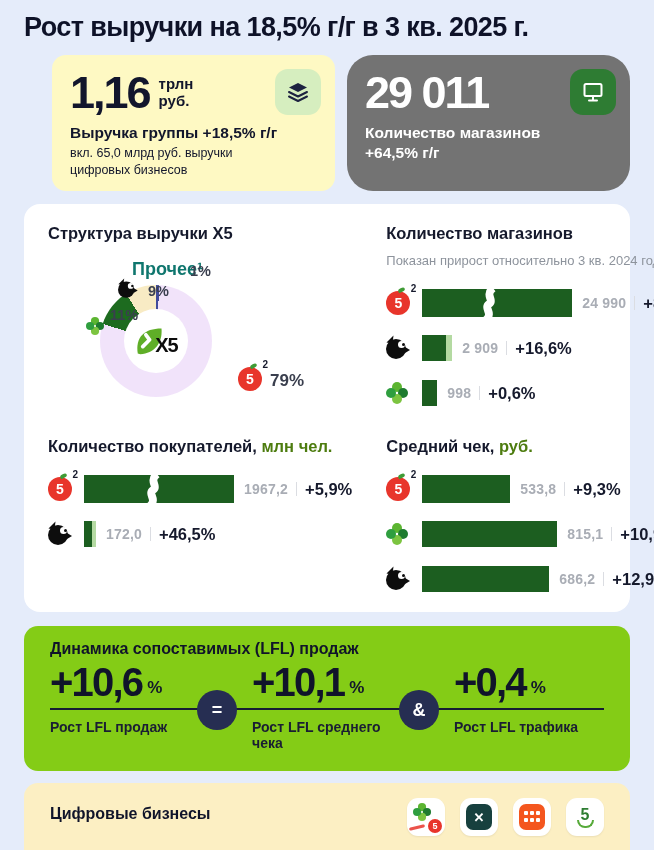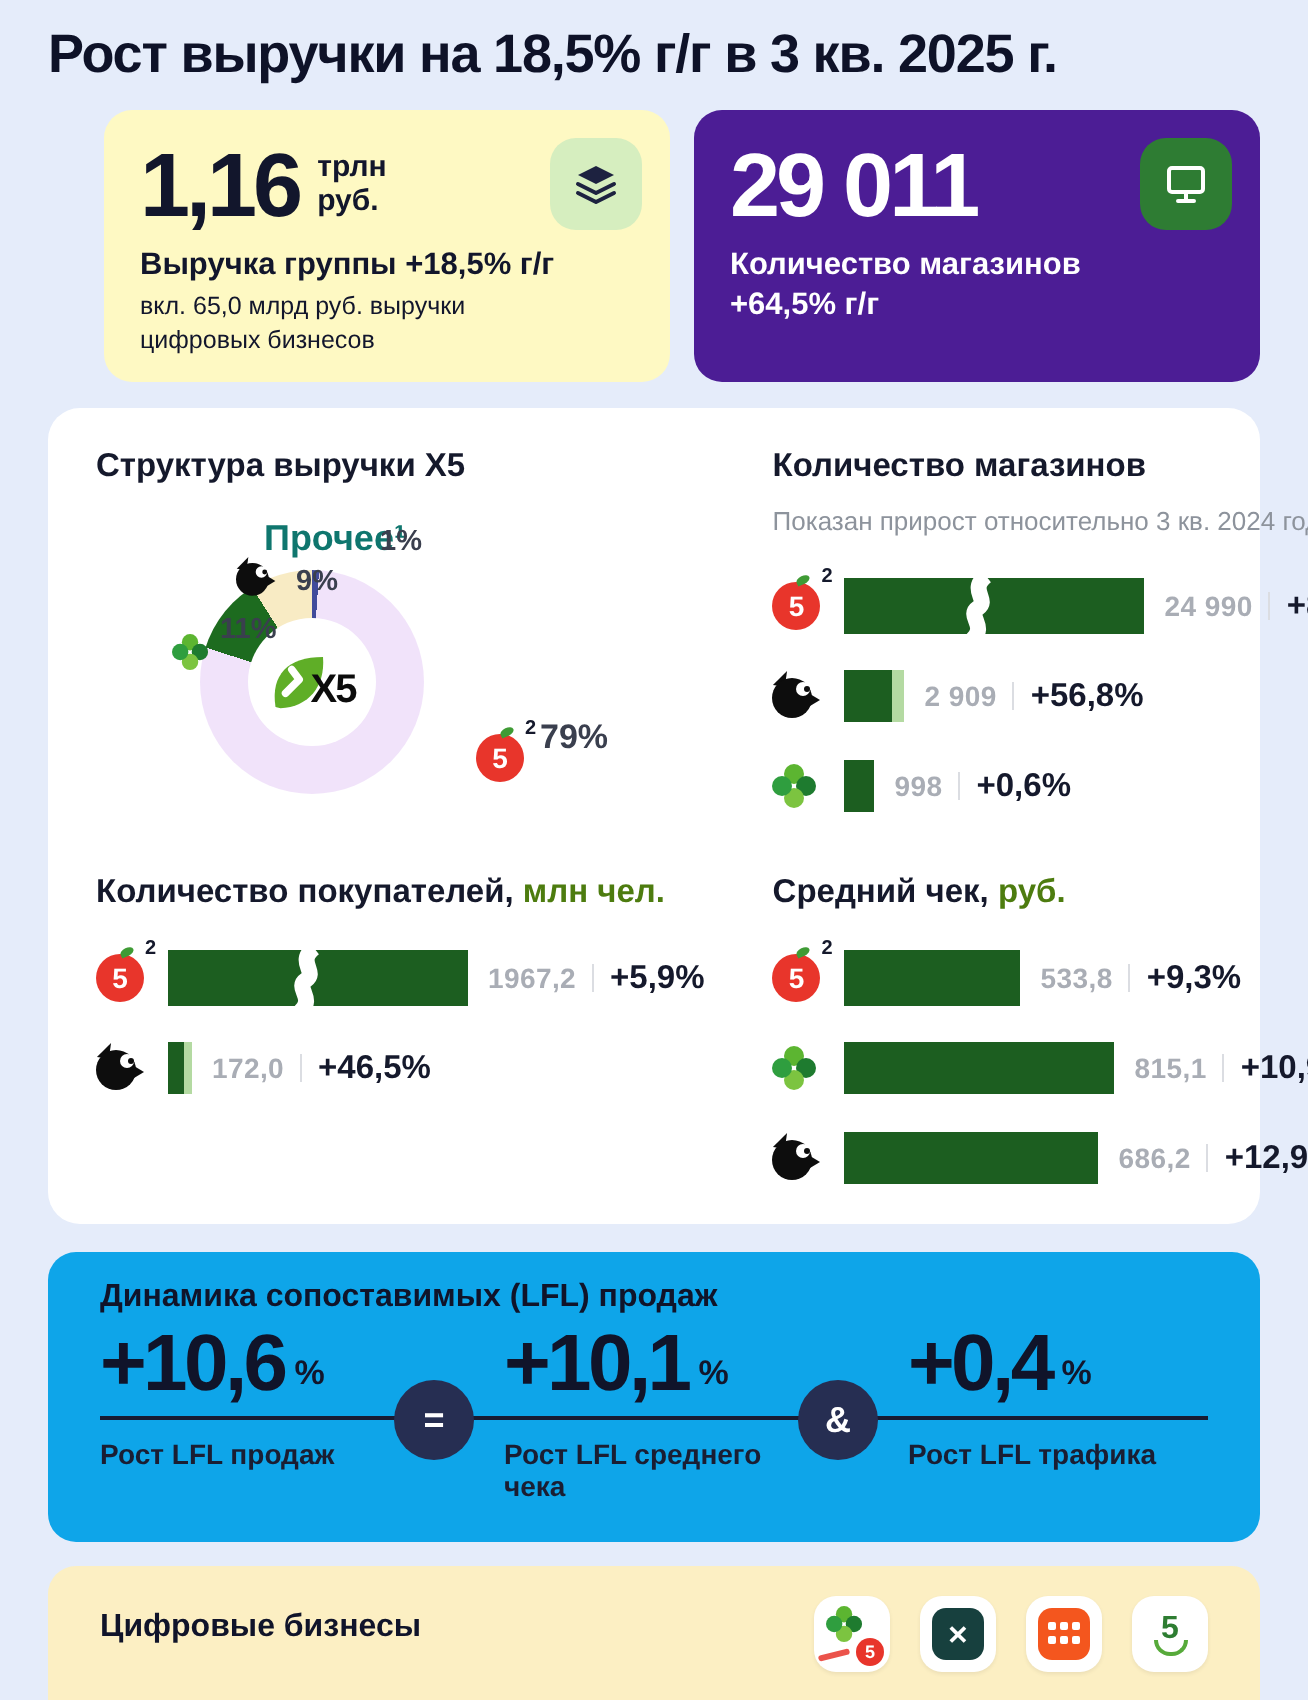--- a/index.html
+++ b/index.html
@@ -11,21 +11,21 @@
     padding: 8px 24px 10px;
     overflow: hidden;
   }
   
   .page-title { font-size: 27px; font-weight: 800; letter-spacing: -0.6px; color: #0e1228; margin: 4px 0 12px; }
 
   
   .kpi-row { display: flex; gap: 12px; }
   .kpi { flex: 1; border-radius: 14px; padding: 15px 18px; height: 136px; position: relative; }
   .kpi.light { background: #fef9c3; margin-left: 28px; }
-  .kpi.dark  { background: #4c1d95; color: #fff; }
+  .kpi.dark  { background: #737373; color: #fff; border-radius: 26px; }
   .kpi-value { font-size: 45px; font-weight: 800; letter-spacing: -2px; line-height: 1.0; display: inline-block; }
   .kpi-unit  { display: inline-block; font-size: 15px; font-weight: 700; line-height: 1.15; vertical-align: top; margin: 5px 0 0 9px; width: 44px; }
   .kpi-title { font-size: 15.5px; font-weight: 700; margin-top: 9px; }
   .kpi-sub   { font-size: 12.5px; font-weight: 500; margin-top: 3px; line-height: 1.35; width: 220px; }
   .chip { position: absolute; top: 14px; right: 14px; width: 46px; height: 46px; border-radius: 13px; display: flex; align-items: center; justify-content: center; }
   .kpi.light .chip { background: #d6eebf; }
   .kpi.dark  .chip { background: #2e7c33; }
 
   
   .panel { background: #fff; border-radius: 16px; margin-top: 13px; padding: 20px 24px 18px;
@@ -75,21 +75,21 @@
                    border-left: 5px solid #0d0d0d; border-top: 3px solid transparent; border-bottom: 3px solid transparent; }
   .ic-clover { width: 22px; height: 22px; position: relative; }
   .ic-clover i { position: absolute; width: 10px; height: 10px; border-radius: 50% 50% 50% 50%; }
   .ic-clover i:nth-child(1) { left: 6px; top: 0;  background: #5cb531; }
   .ic-clover i:nth-child(2) { left: 12px; top: 6px; background: #1e7b2f; }
   .ic-clover i:nth-child(3) { left: 6px; top: 12px; background: #7cc440; }
   .ic-clover i:nth-child(4) { left: 0;  top: 6px; background: #2f9e3f; }
   .mini { transform: scale(0.82); transform-origin: top left; }
 
   
-  .lfl { background: #0ea5e9; border-radius: 14px; margin-top: 14px; padding: 14px 26px 20px; }
+  .lfl { background: #84cc16; border-radius: 14px; margin-top: 14px; padding: 14px 26px 20px; }
   .lfl-title { font-size: 16px; font-weight: 800; color: #10142a; }
   .lfl-row { display: flex; align-items: flex-start; margin-top: 2px; }
   .lfl-stat { flex: 1; }
   .lfl-num { font-size: 40px; font-weight: 800; letter-spacing: -1.8px; color: #10142a; }
   .lfl-unit { font-size: 17px; font-weight: 800; margin-left: 5px; position: relative; top: -3px; }
   .lfl-rule { height: 2px; background: #171c33; margin-top: 3px; }
   .lfl-label { font-size: 14px; font-weight: 600; margin-top: 9px; color: #1a1e33; }
   .lfl-op { width: 40px; height: 40px; border-radius: 50%; background: #262e52; color: #fff;
             display: flex; align-items: center; justify-content: center; font-size: 18px; font-weight: 700;
             margin: 30px -3px 0; z-index: 1; flex-shrink: 0; }
@@ -175,21 +175,21 @@
       <div class="dicon mini" style="left:38px; top:70px;">
         <span class="ic-clover"><i></i><i></i><i></i><i></i></span>
       </div>
       <div class="dlabel" style="left:62px; top:60px;">11%</div>
       <div class="dicon" style="left:190px; top:120px;">
         <span class="ic-p5">
             <span>5</span>
             <span class="sup2">2</span>
           </span>
       </div>
-      <div class="dlabel" style="left:222px; top:112px; font-size:17px;">79%</div>
+      <div class="dlabel" style="left:222px; top:124px; font-size:17px;">79%</div>
     </div>
   </div>
 
   <div class="section">
     <div class="sec-title">Количество магазинов</div>
     <div class="sec-sub">Показан прирост относительно 3 кв. 2024 года</div>
     <div class="crow" style="margin-top:20px">
       <span class="bicon">
           <span class="ic-p5">
             <span>5</span>
@@ -215,21 +215,21 @@
             <i class="pupil"></i>
             <i class="beak"></i>
           </span>
         </span>
       <span class="bar-group">
           <span class="bar" style="width:24px"></span>
           <span class="tip" style="width:6px"></span>
         </span>
       <span class="val">2 909</span>
         <span class="divi"></span>
-        <span class="delta">+56,8%</span>
+        <span class="delta">+16,6%</span>
     </div>
     <div class="crow">
       <span class="bicon">
           <span class="ic-clover">
             <i></i>
             <i></i>
             <i></i>
             <i></i>
           </span>
         </span>

